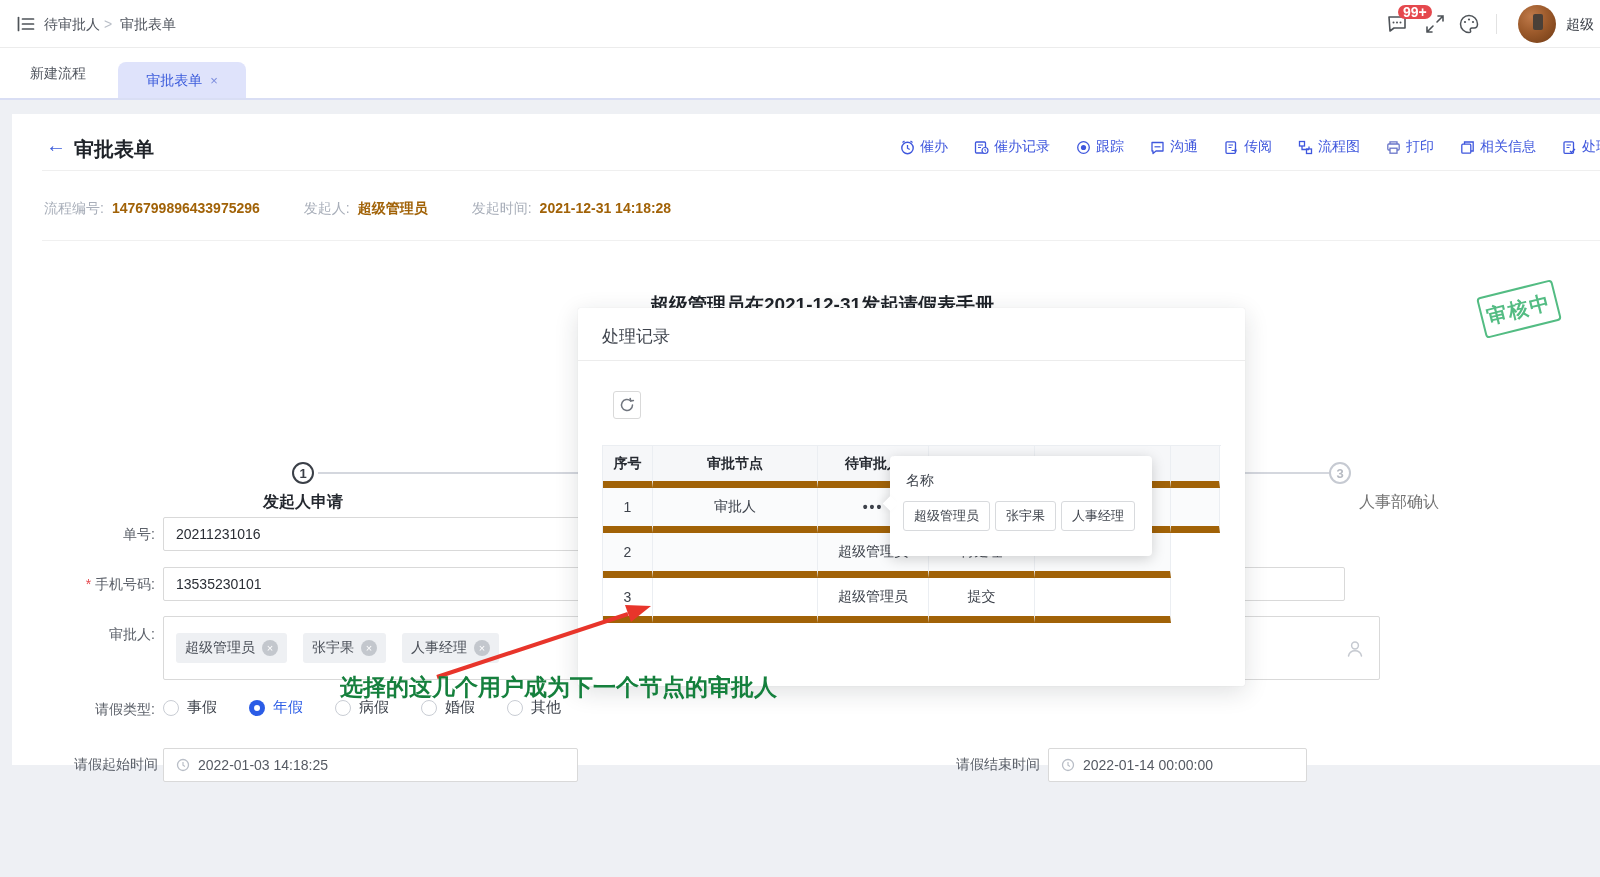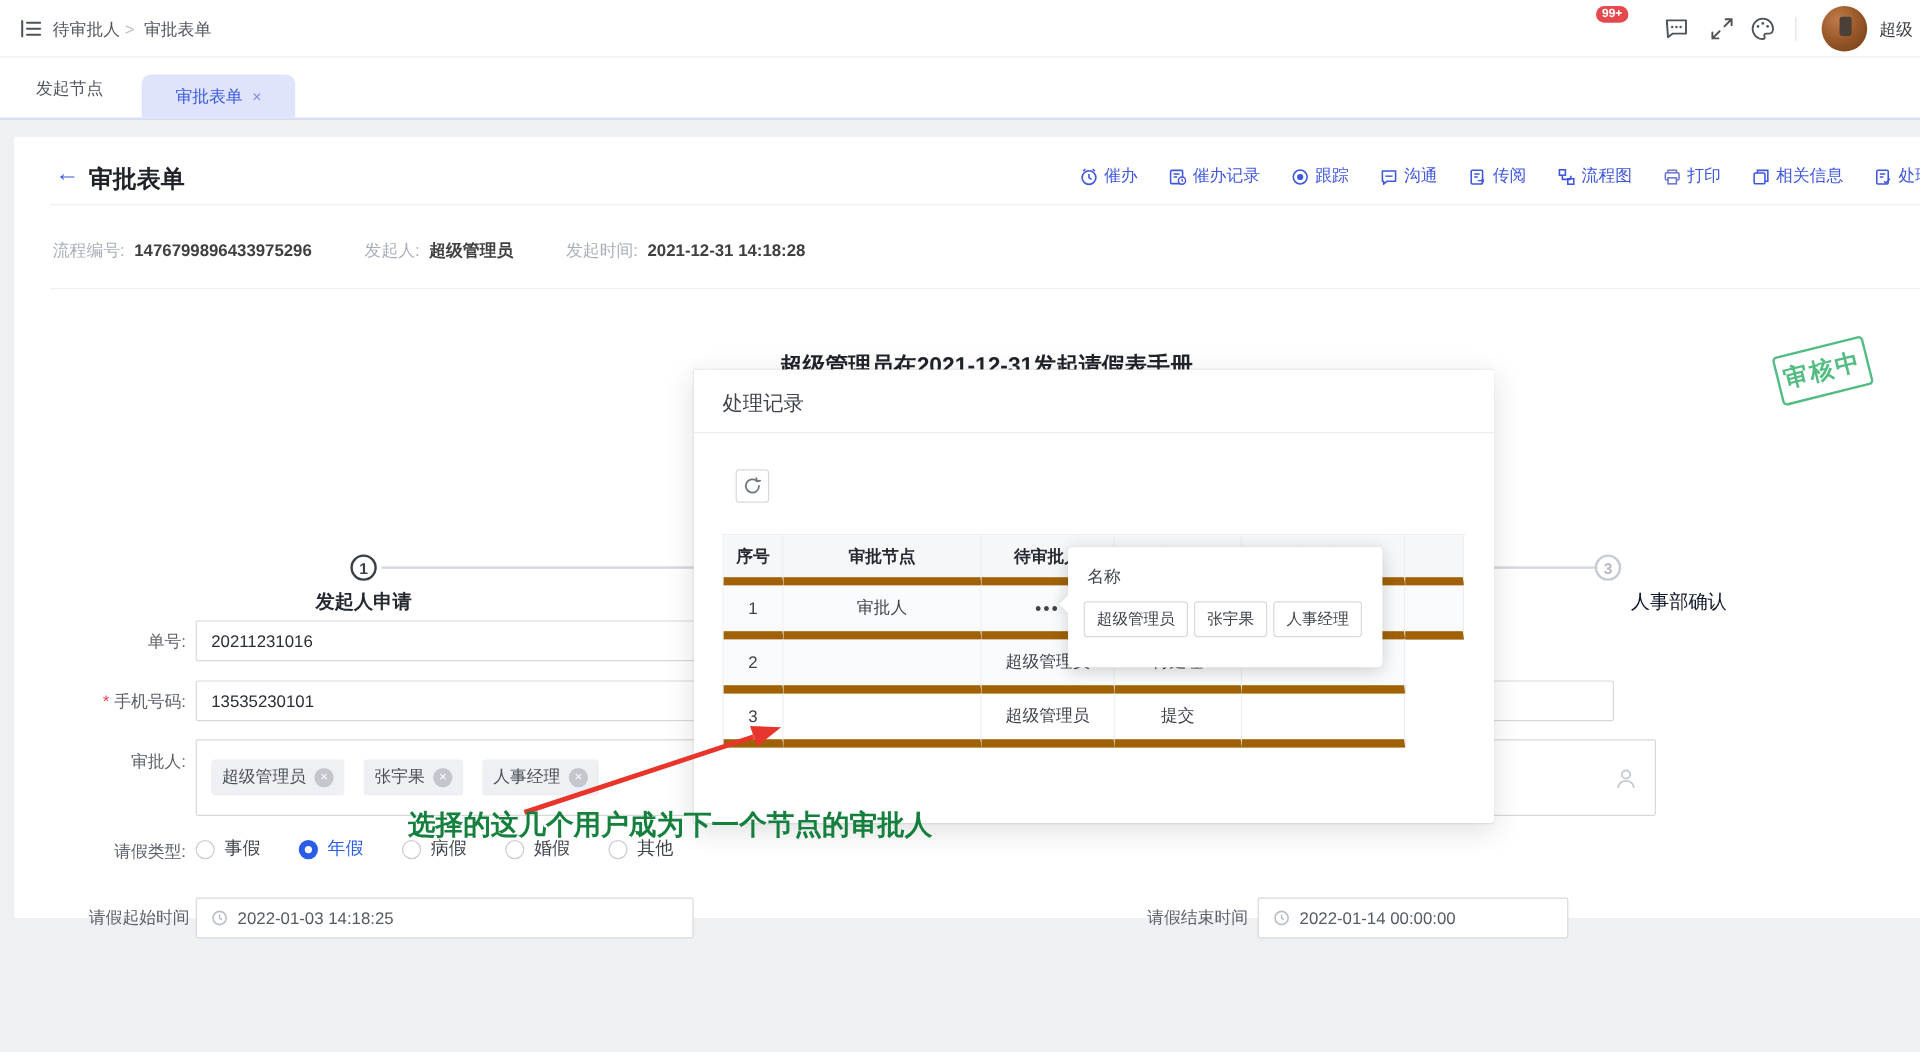--- a/index.html
+++ b/index.html
@@ -7,21 +7,21 @@
   body { font-family:"Liberation Sans","DejaVu Sans",sans-serif; background:#eef0f4; }
   .stage { position:relative; width:1600px; height:877px; overflow:hidden; background:#eef0f4; }
 
   
   .topbar { position:absolute; left:0; top:0; width:1600px; height:48px; background:#fff; border-bottom:1px solid #ececec; }
   .collapse-ic { position:absolute; left:16px; top:14px; width:20px; height:20px; cursor:pointer; }
   .crumb { position:absolute; top:16px; font-size:14px; color:#50555e; }
   .crumb.c1 { left:44px; } .crumb.sep { left:104px; color:#b9bec7; } .crumb.c2 { left:120px; }
   .tb-ic { position:absolute; top:13px; width:22px; height:22px; cursor:pointer; }
   .ic-msg { left:1386px; } .ic-expand { left:1424px; } .ic-palette { left:1458px; }
-  .msg-badge { position:absolute; left:1330px; top:5px; background:#e5484d; color:#fff; font-size:10px; font-weight:700; padding:1px 5px; border-radius:8px; line-height:12px; }
+  .msg-badge { position:absolute; left:1398px; top:5px; background:#e5484d; color:#fff; font-size:14px; font-weight:700; padding:1px 5px; border-radius:8px; line-height:12px; }
   .tb-divider { position:absolute; left:1496px; top:14px; width:1px; height:20px; background:#e2e2e2; }
   .avatar { position:absolute; left:1518px; top:5px; width:38px; height:38px; border-radius:50%;
             background:radial-gradient(circle at 35% 30%, #c07a4a 0%, #9c5a2b 45%, #6e3a14 100%); cursor:pointer; }
   .avatar::after { content:""; position:absolute; left:15px; top:9px; width:10px; height:16px; background:#4a4038; border-radius:2px; }
   .user-name { position:absolute; left:1566px; top:16px; width:34px; overflow:hidden; white-space:nowrap; font-size:14px; color:#3a3f47; }
 
   
   .tabbar { position:absolute; left:0; top:48px; width:1600px; height:52px; background:#fff; border-bottom:2px solid #d9def4; }
   .tab { position:absolute; top:14px; font-size:14px; color:#50555e; cursor:pointer; }
   .tab-plain { left:30px; top:17px; }
@@ -33,37 +33,37 @@
   .back-ic { position:absolute; left:34px; top:20px; font-size:20px; font-weight:700; color:#3b5bdb; cursor:pointer; }
   .page-title { position:absolute; left:62px; top:22px; font-size:20px; font-weight:700; color:#1f2329; }
   .hd-divider { position:absolute; left:30px; right:0; top:56px; height:1px; background:#efefef; }
   .actions { position:absolute; left:888px; top:24px; width:760px; display:flex; gap:26px; align-items:center; }
   .action { display:flex; align-items:center; gap:5px; color:#3f57dd; font-size:14px; cursor:pointer; white-space:nowrap; }
   .action svg { flex:0 0 auto; }
 
   .meta { position:absolute; left:32px; top:86px; display:flex; gap:44px; }
   .meta .pair { display:flex; gap:8px; font-size:14px; }
   .meta .lbl { color:#a8aeb9; }
-  .meta .val { color:#404040; font-weight:700; }
+  .meta .val { color:#a16207; font-weight:700; }
   .meta-divider { position:absolute; left:30px; right:0; top:126px; height:1px; background:#f0f0f0; }
 
   .doc-title { position:absolute; left:32px; top:178px; width:1556px; text-align:center; font-size:19px; font-weight:700; color:#1f2329; }
 
   .stamp { position:absolute; left:1468px; top:174px; width:78px; height:42px; border:2px solid #53bc83; border-radius:4px;
            color:#53bc83; font-size:20px; font-weight:700; letter-spacing:2px; text-align:center; line-height:38px;
            transform:rotate(-14deg); background:rgba(255,255,255,.6); z-index:5; }
 
   
   .step-line { position:absolute; left:306px; top:358px; width:1012px; height:2px; background:#d4d7de; }
   .step-node { position:absolute; width:22px; height:22px; border-radius:50%; background:#fff; text-align:center; line-height:19px; font-size:13px; font-weight:700; }
   .step-node.n1 { left:280px; top:348px; border:2px solid #3a3f47; color:#3a3f47; }
   .step-node.n3 { left:1317px; top:348px; border:2px solid #c6cad2; color:#b6bac2; }
   .step-label { position:absolute; top:378px; width:140px; text-align:center; font-size:16px; }
   .step-label.l1 { left:221px; font-weight:700; color:#24282f; }
-  .step-label.l3 { left:1317px; color:#0f172a; }
+  .step-label.l3 { left:1317px; color:#737373; }
 
   
   .f-label { position:absolute; width:115px; text-align:right; font-size:14px; color:#5b6069; }
   .req { color:#e5484d; margin-right:4px; }
   .f-input { position:absolute; height:34px; background:#fff; border:1px solid #d9d9d9; border-radius:2px;
              font-size:14px; color:#2a2e35; line-height:32px; padding:0 12px; }
   .in-order { left:151px; top:403px; width:520px; }
   .lb-order { left:28px; top:412px; }
   .in-phone { left:151px; top:453px; width:520px; }
   .lb-phone { left:28px; top:462px; }
@@ -161,21 +161,21 @@
       <circle cx="7" cy="9" r="1.1" fill="#4e5358"></circle>
         <circle cx="11" cy="6.5" r="1.1" fill="#4e5358"></circle>
         <circle cx="15" cy="9" r="1.1" fill="#4e5358"></circle>
     </svg>
     <div class="tb-divider"></div>
     <div class="avatar"></div>
     <span class="user-name">超级</span>
   </div>
 
   <div class="tabbar">
-    <span class="tab tab-plain">发起节点</span>
+    <span class="tab tab-plain">新建流程</span>
     <div class="tab tab-active">
       <span>审批表单</span><span class="tab-close">×</span>
     </div>
   </div>
 
   <div class="card">
     <span class="back-ic">←</span>
     <span class="page-title">审批表单</span>
 
     <div class="actions">

